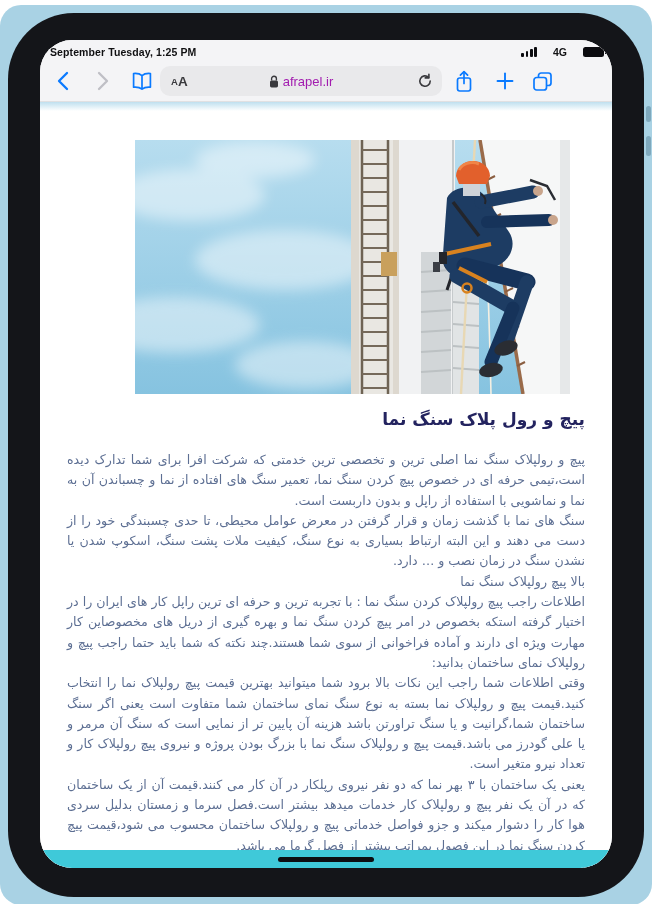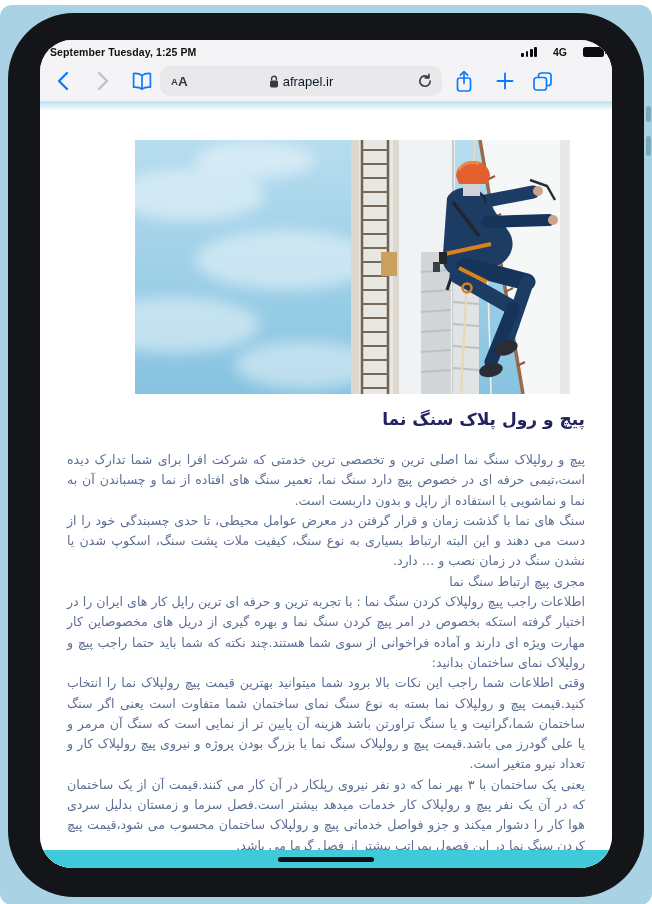--- a/index.html
+++ b/index.html
@@ -1,19 +1,19 @@
 <!DOCTYPE html>
 <html lang="en"><head>
 <meta charset="utf-8">
 <style>
   html,body{margin:0;padding:0;background:#fff;}
   .stage{position:relative;width:652px;height:904px;overflow:hidden;background:#ffffff;
          font-family:"Liberation Sans","DejaVu Sans",sans-serif;}
   
-  .device{position:absolute;left:0;top:5px;width:652px;height:900px;border-radius:12px;
+  .device{position:absolute;left:0;top:5px;width:652px;height:900px;border-radius:21px;
           background:#a9d2e4;}
   .vol-btn{position:absolute;right:1px;width:5px;background:#7fa9bd;border-radius:3px;}
   .vol-btn.v1{top:101px;height:16px;}
   .vol-btn.v2{top:131px;height:20px;}
   .bezel{position:absolute;left:8px;top:8px;right:8px;bottom:8px;border-radius:66px;background:#141519;}
   .screen{position:absolute;left:32px;top:27px;width:572px;height:828px;border-radius:32px;
           background:#ffffff;overflow:hidden;}
   
   .statusbar{position:absolute;left:0;top:0;width:100%;height:20px;background:#f4f4f6;
              display:flex;align-items:center;justify-content:space-between;box-sizing:border-box;
@@ -36,21 +36,21 @@
   .tb-item{position:absolute;top:0;height:42px;display:flex;align-items:center;justify-content:center;}
   .tb-back{left:14px;width:18px;}
   .tb-fwd{left:54px;width:18px;}
   .tb-book{left:90px;width:24px;}
   .urlfield{position:absolute;left:120px;top:6px;width:282px;height:30px;background:#e9e9eb;
             border-radius:10px;display:flex;align-items:center;}
   .aa{position:absolute;left:11px;top:0;height:30px;display:flex;align-items:center;color:#3a3a3e;}
   .aa .a-sm{font-size:9.5px;font-weight:bold;}
   .aa .a-lg{font-size:13.5px;font-weight:bold;}
   .urlcenter{margin:0 auto;display:flex;align-items:center;gap:4px;}
-  .urlhost{font-size:13px;color:#0f172a;}
+  .urlhost{font-size:13px;color:#a21caf;}
   .reload{position:absolute;right:9px;top:7px;}
   .tb-share{left:414px;width:20px;}
   .tb-plus{left:455px;width:20px;}
   .tb-tabs{left:491px;width:22px;}
   
   .page{position:absolute;left:0;top:62px;width:100%;height:766px;background:#ffffff;overflow:hidden;}
   .page-tint{position:absolute;left:0;top:0;width:100%;height:9px;
              background:linear-gradient(#bfe0ef,rgba(255,255,255,0));}
   .content{direction:rtl;box-sizing:border-box;padding:16px 27px;}
   .hero{width:435px;height:254px;margin:22px 15px 0 0;display:block;}
@@ -274,23 +274,23 @@
                 <rect x="328" y="40" width="17" height="16" fill="#cfd3d8"></rect>
                 <path d="M321 36 A17 15 0 0 1 355 36 L352 44 L324 44 Z" fill="#e2602c"></path>
                 <path d="M324 30 A14 11 0 0 1 344 24" fill="none" stroke="#f08548" stroke-width="3"></path>
                 <path d="M346 54 Q352 58 350 64" fill="none" stroke="#23252b" stroke-width="2"></path>
               </g>
             </svg>
 
             <h1 class="page-title">پیچ و رول پلاک سنگ نما</h1>
 
             <div class="paragraphs">
-              <p>پیچ و رولپلاک سنگ نما اصلی ترین و تخصصی ترین خدمتی که شرکت افرا برای شما تدارک دیده است،تیمی حرفه ای در خصوص پیچ دارد سنگ نما، تعمیر سنگ های افتاده از نما و چسباندن آن به نما و نماشویی با استفاده از راپل و بدون داربست است.</p>
+              <p>پیچ و رولپلاک سنگ نما اصلی ترین و تخصصی ترین خدمتی که شرکت افرا برای شما تدارک دیده است،تیمی حرفه ای در خصوص پیچ کردن سنگ نما، تعمیر سنگ های افتاده از نما و چسباندن آن به نما و نماشویی با استفاده از راپل و بدون داربست است.</p>
               <p>سنگ های نما با گذشت زمان و قرار گرفتن در معرض عوامل محیطی، تا حدی چسبندگی خود را از دست می دهند و این البته ارتباط بسیاری به نوع سنگ، کیفیت ملات پشت سنگ، اسکوپ شدن یا نشدن سنگ در زمان نصب و … دارد.</p>
-              <p>مجری پیچ ارتباط سنگ نما</p>
+              <p>بالا پیچ رولپلاک سنگ نما</p>
               <p>اطلاعات راجب پیچ رولپلاک کردن سنگ نما : با تجربه ترین و حرفه ای ترین راپل کار های ایران را در اختیار گرفته استکه بخصوص در امر پیچ کردن سنگ نما و بهره گیری از دریل های مخصوصاین کار مهارت ویژه ای دارند و آماده فراخوانی از سوی شما هستند.چند نکته که شما باید حتما راجب پیچ و رولپلاک نمای ساختمان بدانید:</p>
               <p>وقتی اطلاعات شما راجب این نکات بالا برود شما میتوانید بهترین قیمت پیچ رولپلاک نما را انتخاب کنید.قیمت پیچ و رولپلاک نما بسته به نوع سنگ نمای ساختمان شما متفاوت است یعنی اگر سنگ ساختمان شما،گرانیت و یا سنگ تراورتن باشد هزینه آن پایین تر از نمایی است که سنگ آن مرمر و یا علی گودرز می باشد.قیمت پیچ و رولپلاک سنگ نما با بزرگ بودن پروژه و نیروی پیچ رولپلاک کار و تعداد نیرو متغیر است.</p>
               <p>یعنی یک ساختمان با ۳ بهر نما که دو نفر نیروی رپلکار در آن کار می کنند.قیمت آن از یک ساختمان که در آن یک نفر پیچ و رولپلاک کار خدمات میدهد بیشتر است.فصل سرما و زمستان بدلیل سردی هوا کار را دشوار میکند و جزو فواصل خدماتی پیچ و رولپلاک ساختمان محسوب می شود،قیمت پیچ کردن سنگ نما در این فصول بمراتب بیشتر از فصل گرما می باشد.</p>
               <p>افزایش هزینه پیچ نمادیگر عامل برای افزایش هزینه پیچو رولپلاک نما مقدار سنگ های باریک و طول عمر ساختمان است و دلیل آن ظرافتی استکه باید در کار خرج شود</p>
             </div>
           </div>
 
           <div class="site-footer"></div>
         </div>
 

